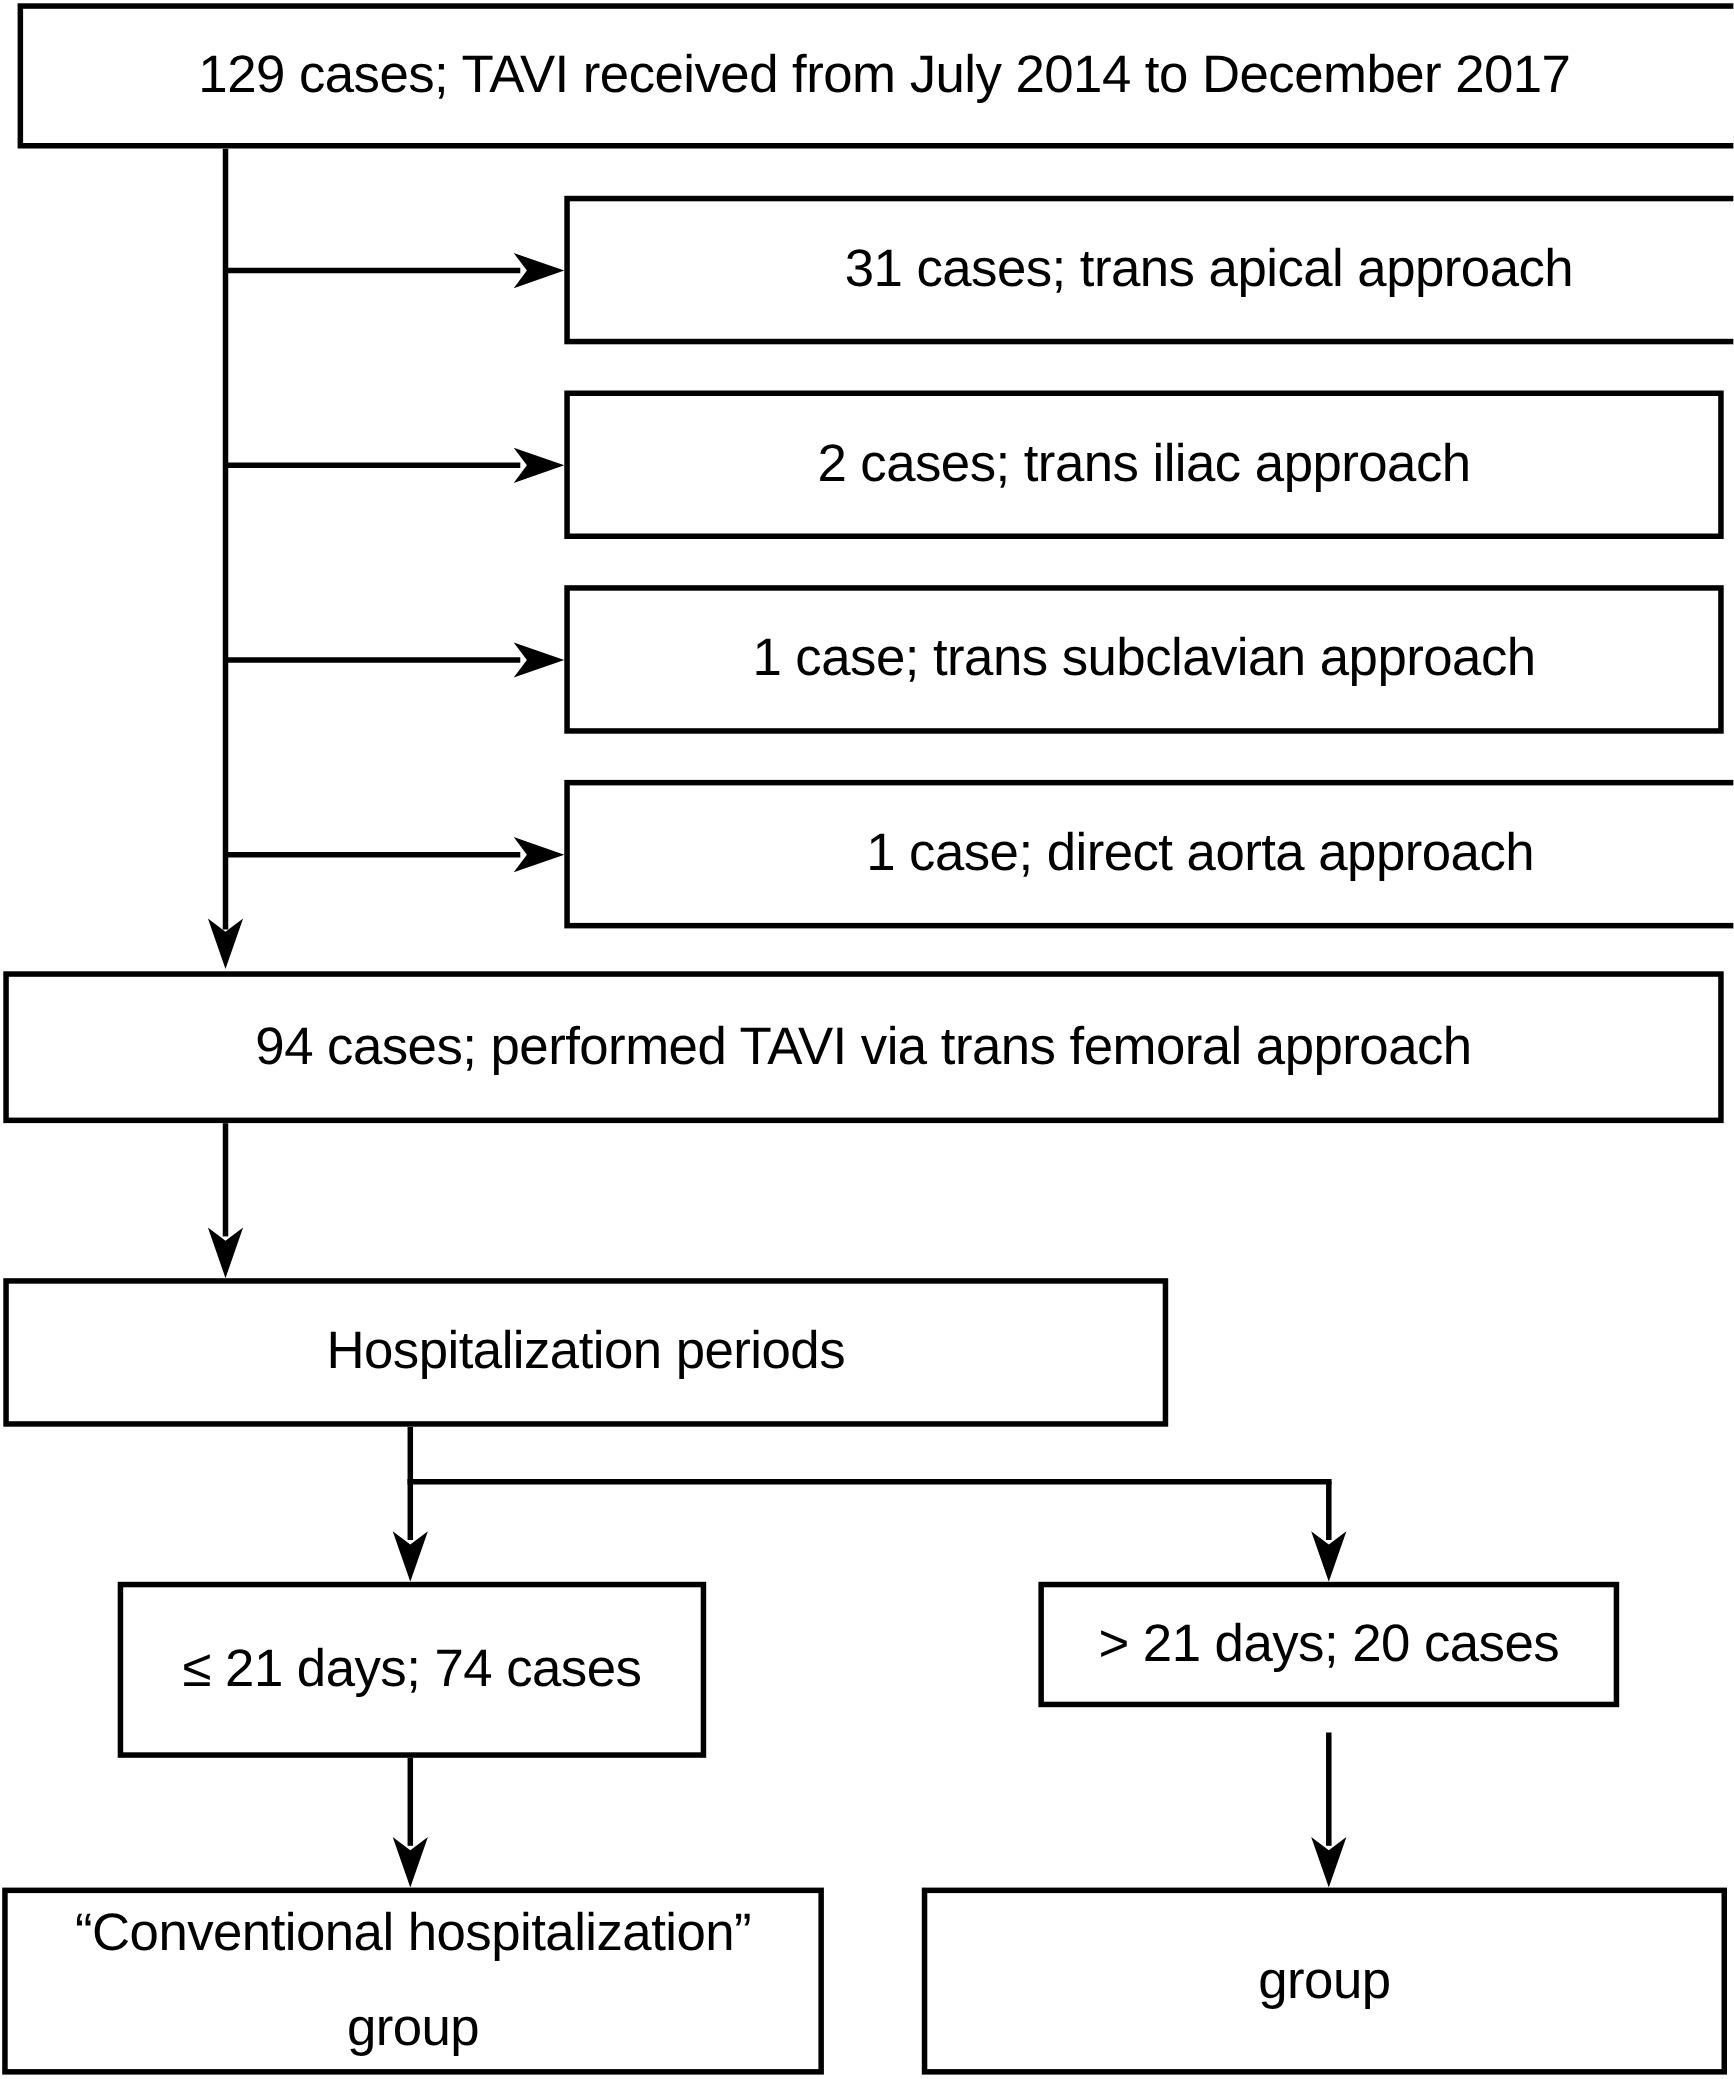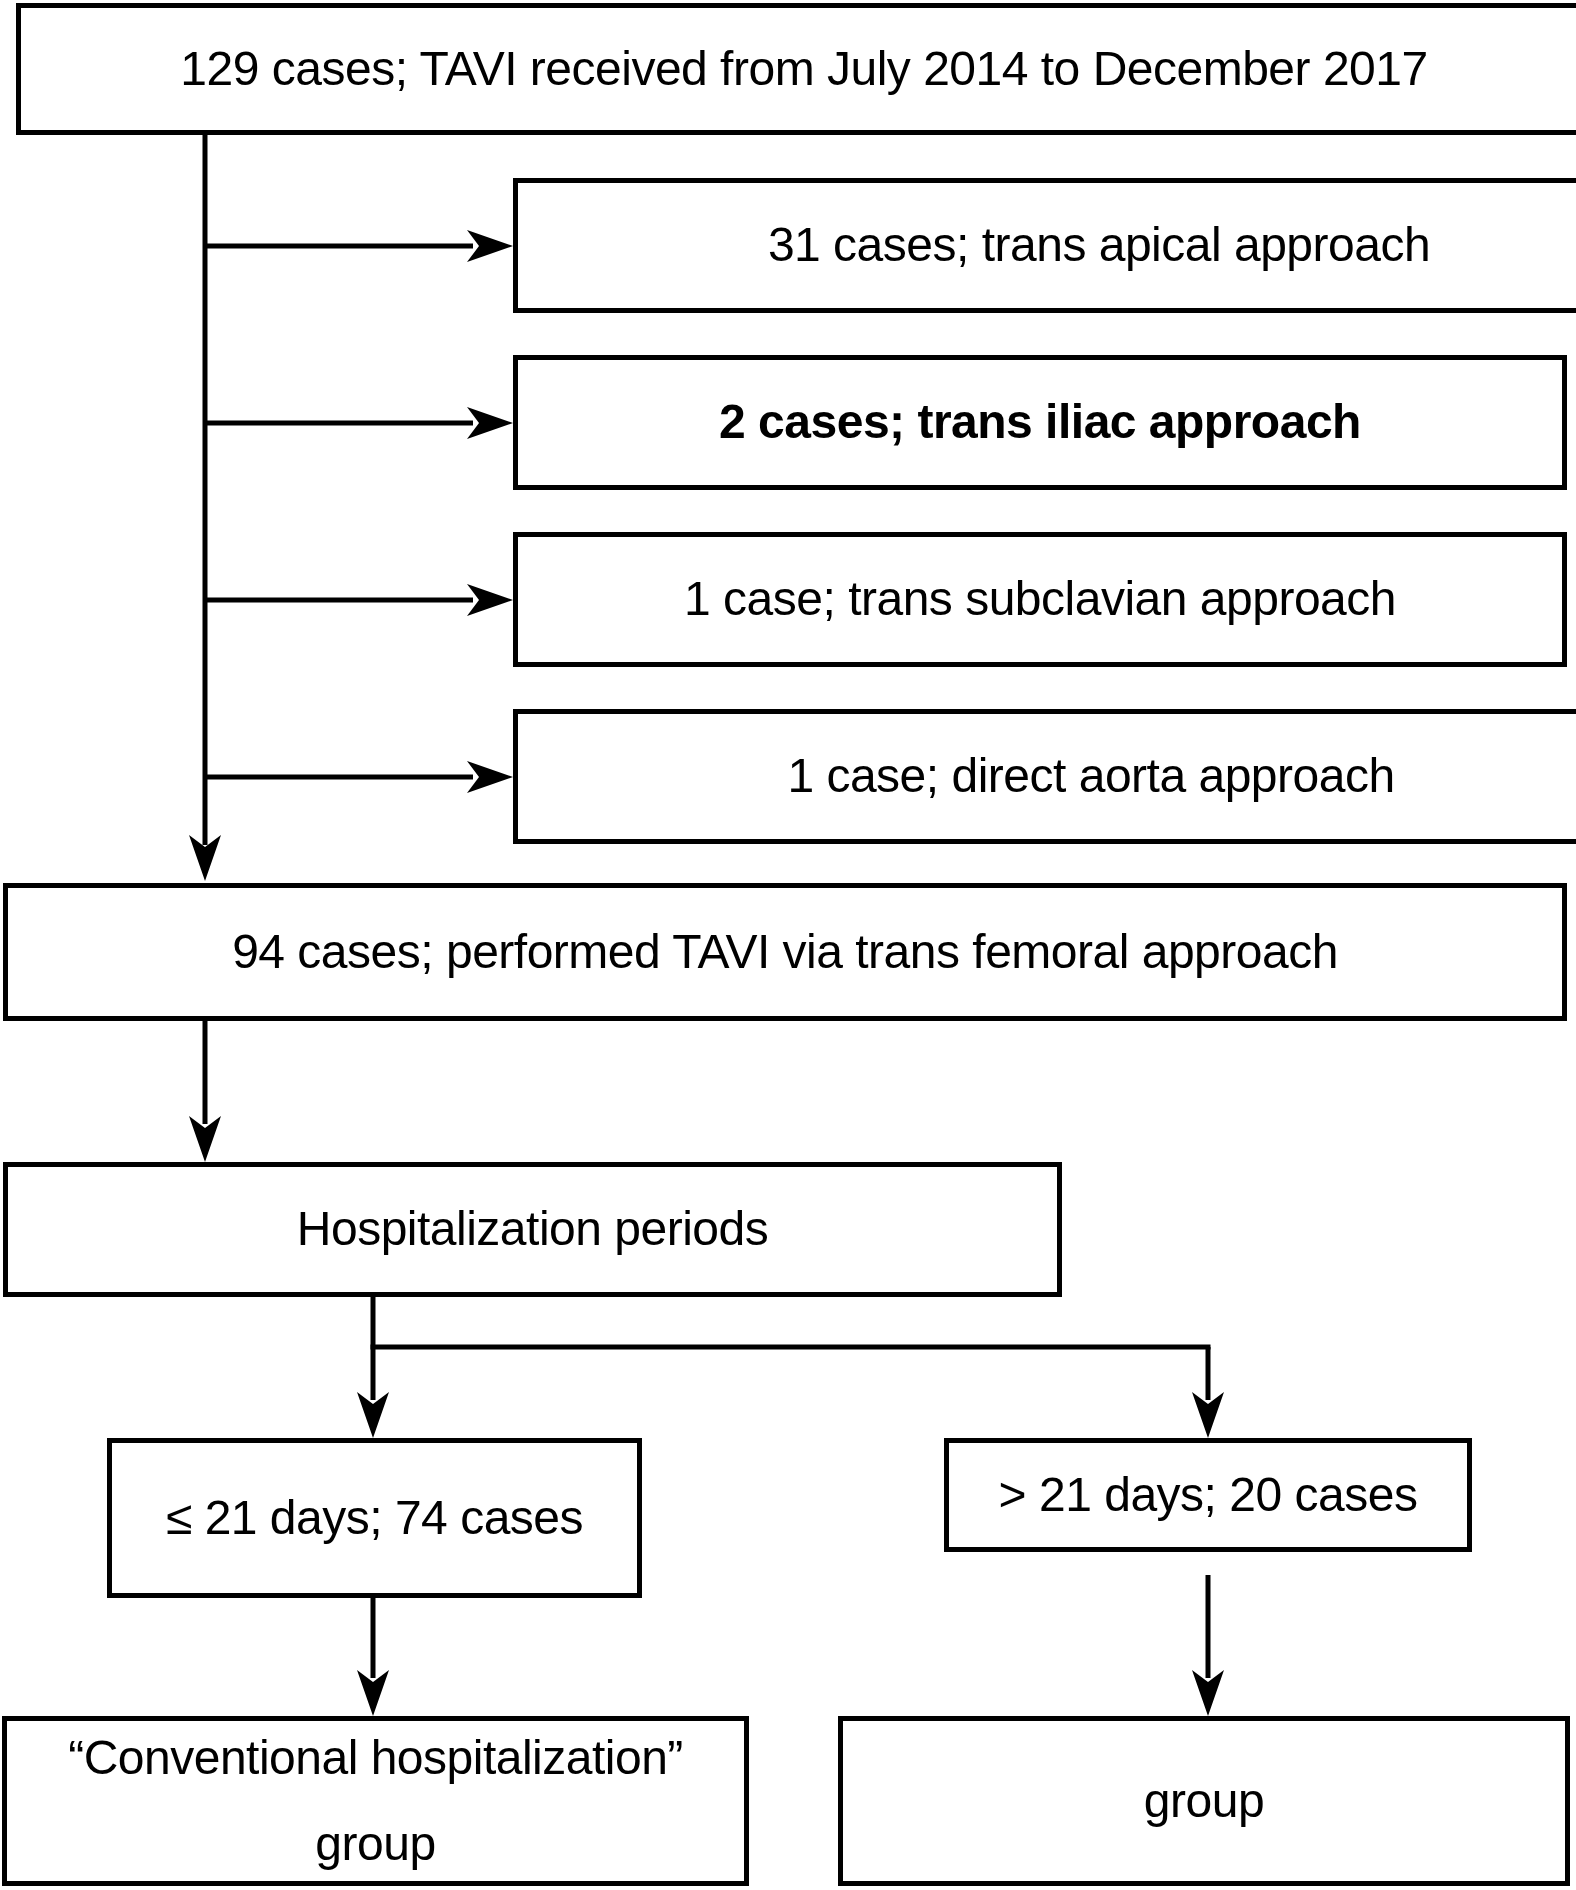--- a/index.html
+++ b/index.html
@@ -89,21 +89,21 @@
   </svg>
 
   <div class="box" style="left:16px; top:3px; width:1576px; height:132px;">
     <span>129 cases; TAVI received from July 2014 to December 2017</span>
   </div>
 
   <div class="box" style="left:513px; top:178px; width:1172px; height:135px;">
     <span>31 cases; trans apical approach</span>
   </div>
 
-  <div class="box" style="left:513px; top:355px; width:1054px; height:135px;font-weight:bold;">
+  <div class="box" style="left:513px; top:355px; width:1054px; height:135px;">
     <span>2 cases; trans iliac approach</span>
   </div>
 
   <div class="box" style="left:513px; top:532px; width:1054px; height:135px;">
     <span>1 case; trans subclavian approach</span>
   </div>
 
   <div class="box" style="left:513px; top:709px; width:1156px; height:135px;">
     <span>1 case; direct aorta approach</span>
   </div>

